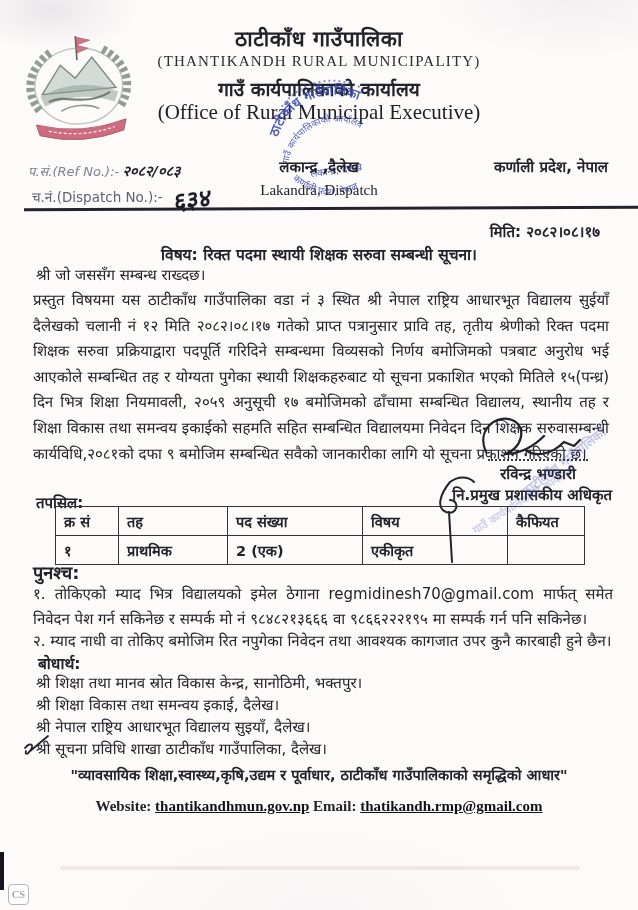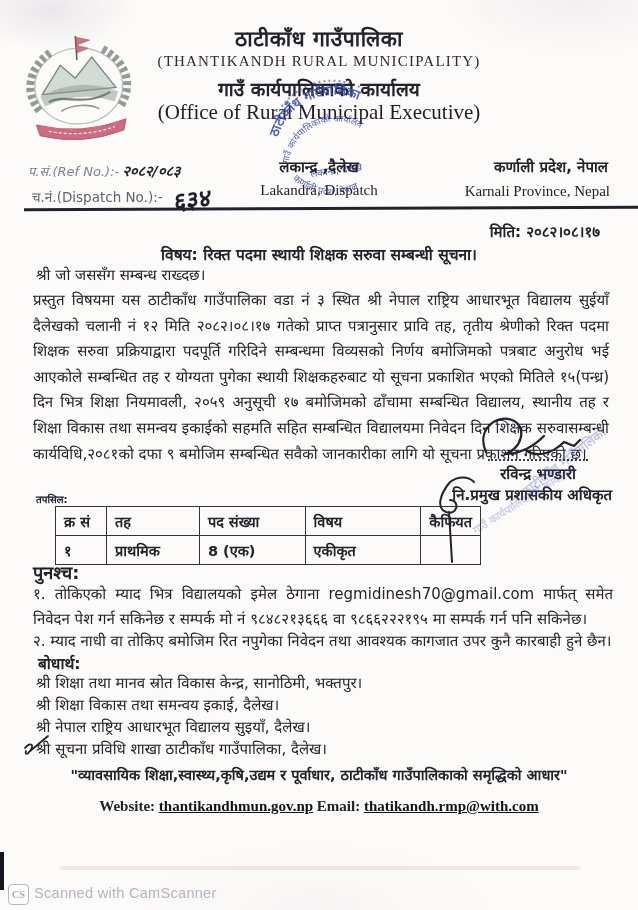--- a/index.html
+++ b/index.html
@@ -39,22 +39,22 @@
   .bodytext{top:288px;left:33px;width:576px;font-size:15px;line-height:25.6px;text-align:justify;}
   
   .sig-scribble{top:412px;right:52px;width:118px;height:52px;}
   .sig-dots{top:459px;right:50px;width:100px;border-bottom:2px dotted #3a3a44;}
   .sig-name{top:463px;right:62px;font-size:15px;font-weight:bold;}
   .sig-title{top:484px;right:26px;font-size:15px;font-weight:bold;}
   .stamp-ghost{color:#4a57b5;font-family:"DejaVu Sans",sans-serif;font-weight:bold;pointer-events:none;}
   .ghost1{top:452px;right:-6px;font-size:13px;opacity:.32;transform:rotate(-38deg);width:160px;text-align:center;}
   .ghost2{top:492px;left:448px;font-size:11px;opacity:.26;transform:rotate(-32deg);width:150px;text-align:center;}
   
-  .tbl-label{top:492px;left:36px;font-size:10px;font-weight:bold;}
-  table.sched{position:absolute;top:506px;left:55px;width:426px;border-collapse:collapse;font-size:14.5px;border-radius:9px;}
+  .tbl-label{top:492px;left:36px;font-size:15px;font-weight:bold;}
+  table.sched{position:absolute;top:506px;left:55px;width:530px;border-collapse:collapse;font-size:14.5px;border-radius:9px;}
   table.sched th,table.sched td{border:1.6px solid #33333b;padding:2px 8px;text-align:left;font-weight:bold;height:24px;}
   table.sched td{font-weight:bold;}
   .penmark{top:474px;left:416px;width:70px;height:92px;}
   
   .ps-label{top:560px;left:33px;font-size:18px;font-weight:bold;}
   .ps-item1{top:582px;left:33px;width:580px;font-size:15px;line-height:24.5px;text-align:justify;}
   .ps-item2{top:630px;left:33px;width:592px;font-size:15px;}
   
   .cc-label{top:652px;left:38px;font-size:15.5px;font-weight:bold;}
   .cc-0{top:672px;left:36px;font-size:15px;}
@@ -116,21 +116,20 @@
     <span class="np">प.सं.(Ref No.):-</span>
     <b>२०८२/०८३</b>
   </div>
   <div class="abs dispatchline">
     <span class="np">च.नं.(Dispatch No.):-</span>
     <span class="dispatch-val np">६३४</span>
   </div>
   <div class="abs place-np np">लकान्द्र ,दैलेख</div>
   <div class="abs place-en">Lakandra, Dispatch</div>
   <div class="abs prov-np np">कर्णाली प्रदेश, नेपाल</div>
-  <div class="abs prov-en">Karnali Province, Nepal</div>
   <div class="abs divider"></div>
 
   <div class="abs dateline np">
     <span>मिति:</span>
     <span>२०८२।०८।१७</span>
   </div>
   <div class="abs subject np">विषय: रिक्त पदमा स्थायी शिक्षक सरुवा सम्बन्धी सूचना।</div>
   <div class="abs salutation np">श्री जो जससँग सम्बन्ध राख्दछ।</div>
   <div class="abs bodytext np">प्रस्तुत विषयमा यस ठाटीकाँध गाउँपालिका वडा नं ३ स्थित श्री नेपाल राष्ट्रिय आधारभूत विद्यालय सुईयाँ दैलेखको चलानी नं १२ मिति २०८२।०८।१७ गतेको प्राप्त पत्रानुसार प्रावि तह, तृतीय श्रेणीको रिक्त पदमा शिक्षक सरुवा प्रक्रियाद्वारा पदपूर्ति गरिदिने सम्बन्धमा विव्यसको निर्णय बमोजिमको पत्रबाट अनुरोध भई आएकोले सम्बन्धित तह र योग्यता पुगेका स्थायी शिक्षकहरुबाट यो सूचना प्रकाशित भएको मितिले १५(पन्ध्र) दिन भित्र शिक्षा नियमावली, २०५९ अनुसूची १७ बमोजिमको ढाँचामा सम्बन्धित विद्यालय, स्थानीय तह र शिक्षा विकास तथा समन्वय इकाईको सहमति सहित सम्बन्धित विद्यालयमा निवेदन दिन शिक्षक सरुवासम्बन्धी कार्यविधि,२०८१को दफा ९ बमोजिम सम्बन्धित सवैको जानकारीका लागि यो सूचना प्रकाशन गरिएको छ।</div>
 
@@ -149,21 +148,21 @@
         <tr>
       <th style="width:46px">क्र सं</th>
       <th style="width:92px">तह</th>
       <th style="width:118px">पद संख्या</th>
       <th style="width:128px">विषय</th>
       <th>कैफियत</th>
     </tr>
     <tr>
       <td>१</td>
       <td>प्राथमिक</td>
-      <td>8 (एक)</td>
+      <td>2 (एक)</td>
       <td>एकीकृत</td>
       <td></td>
     </tr>
   </tbody>
     </table>
   <svg class="abs penmark" viewBox="0 0 70 92" aria-hidden="true">
     <path d="M34,8 C42,2 52,2 58,8 M34,8 C24,20 20,34 30,38 C42,42 44,26 34,26 M33,38 L36,88" fill="none" stroke="#23232d" stroke-width="2" stroke-linecap="round"></path>
   </svg>
 
   <div class="abs ps-label np">पुनश्च:</div>
@@ -177,21 +176,20 @@
   <div class="abs cc-3 np">श्री सूचना प्रविधि शाखा ठाटीकाँध गाउँपालिका, दैलेख।</div>
   <svg class="abs tick" viewBox="0 0 30 26" aria-hidden="true">
     <path d="M3,16 C9,9 13,13 7,20 C5,23 3,22 4,19 M7,20 L26,4" fill="none" stroke="#23232d" stroke-width="1.8" stroke-linecap="round"></path>
   </svg>
 
   <div class="abs slogan np">"व्यावसायिक शिक्षा,स्वास्थ्य,कृषि,उद्यम र पूर्वाधार, ठाटीकाँध गाउँपालिकाको समृद्धिको आधार"</div>
   <div class="abs weblinks">
     <span class="lbl">Website:</span>
     <a href="#">thantikandhmun.gov.np</a>
     <span class="lbl">Email:</span>
-    <a href="#">thatikandh.rmp@with.com</a>
+    <a href="#">thatikandh.rmp@gmail.com</a>
   </div>
 
   <div class="abs edge-strip"></div>
   <div class="abs smudge"></div>
   <div class="abs cs-badge">CS</div>
-  <div class="abs cs-text">Scanned with CamScanner</div>
 
 </div>
 
 </body></html>

